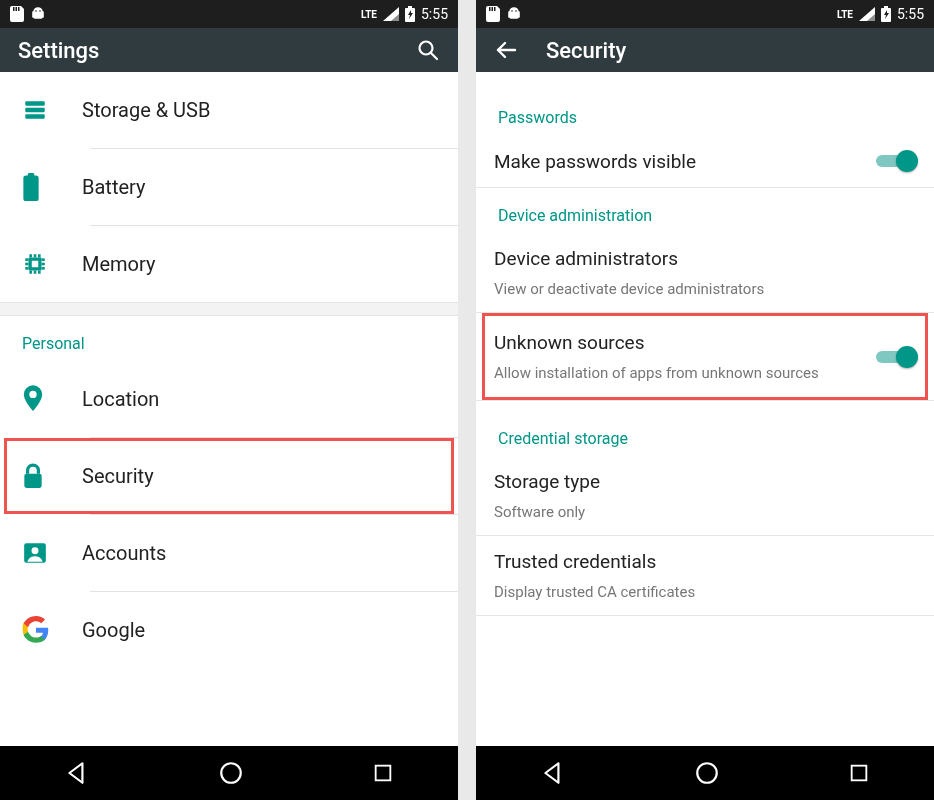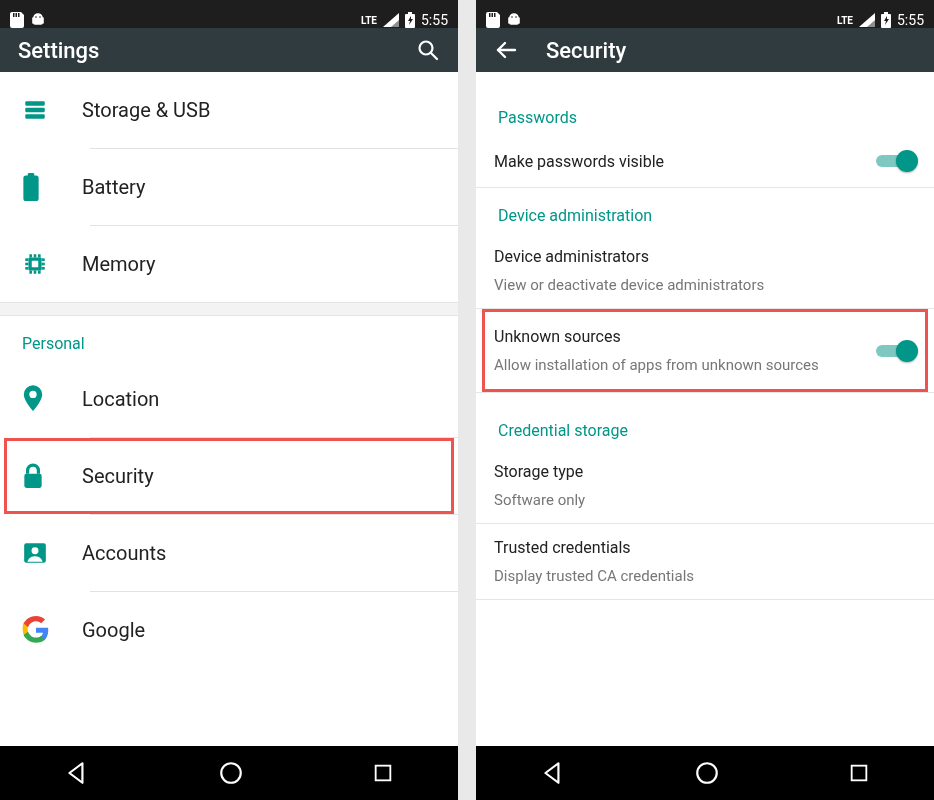--- a/index.html
+++ b/index.html
@@ -14,21 +14,21 @@
     width: 458px; height: 800px;
     background: #fff;
     display: flex; flex-direction: column;
     position: relative;
   }
   .statusbar {
     height: 28px;
     background: #1e1e1e;
     color: #fff;
     font-size: 14px;
-    display: flex; align-items: flex-end;
+    display: flex; align-items: center;
     padding: 0 10px;
     justify-content: space-between;
   }
   .statusbar .left { display:flex; gap:6px; align-items:center }
   .statusbar .right { display:flex; gap:6px; align-items:center }
   .titlebar {
     height: 44px;
     background: #2f3b3f;
     color: #fff;
     display:flex; align-items:center;
@@ -78,21 +78,21 @@
     height: 54px; background:#000;
     display:flex; align-items:center; justify-content:space-around;
     color:#fff;
   }
 
   
   .item2 {
     padding: 14px 18px 14px 18px;
     position:relative;
   }
-  .item2 .title { font-size:16px; color:#222; }
+  .item2 .title { font-size:19px; color:#222; }
   .item2 .sub   { font-size:15px; color:#777; margin-top:10px; max-width:330px }
   .item2.flex { display:flex; align-items:center; justify-content:space-between }
   .toggle {
     width:40px; height:24px; flex:0 0 40px; position:relative;
   }
   .toggle .track {
     position:absolute; left:0; right:0; top:6px; height:12px;
     background:#7fc8c1; border-radius:6px;
   }
   .toggle .thumb {
@@ -364,21 +364,21 @@
     <div class="section-header">Credential storage</div>
 
     <div class="item2">
       <div class="title">Storage type</div>
       <div class="sub">Software only</div>
     </div>
     <div class="sep"></div>
 
     <div class="item2">
       <div class="title">Trusted credentials</div>
-      <div class="sub">Display trusted CA credentials</div>
+      <div class="sub">Display trusted CA certificates</div>
     </div>
     <div class="sep"></div>
 
   </div>
 
   <div class="navbar">
     <span>
       <svg width="26" height="26" viewBox="0 0 24 24" fill="none" stroke="#fff" stroke-width="2">
           <path d="M17 3 5 12l12 9z" stroke-linejoin="round"></path>
         </svg>

